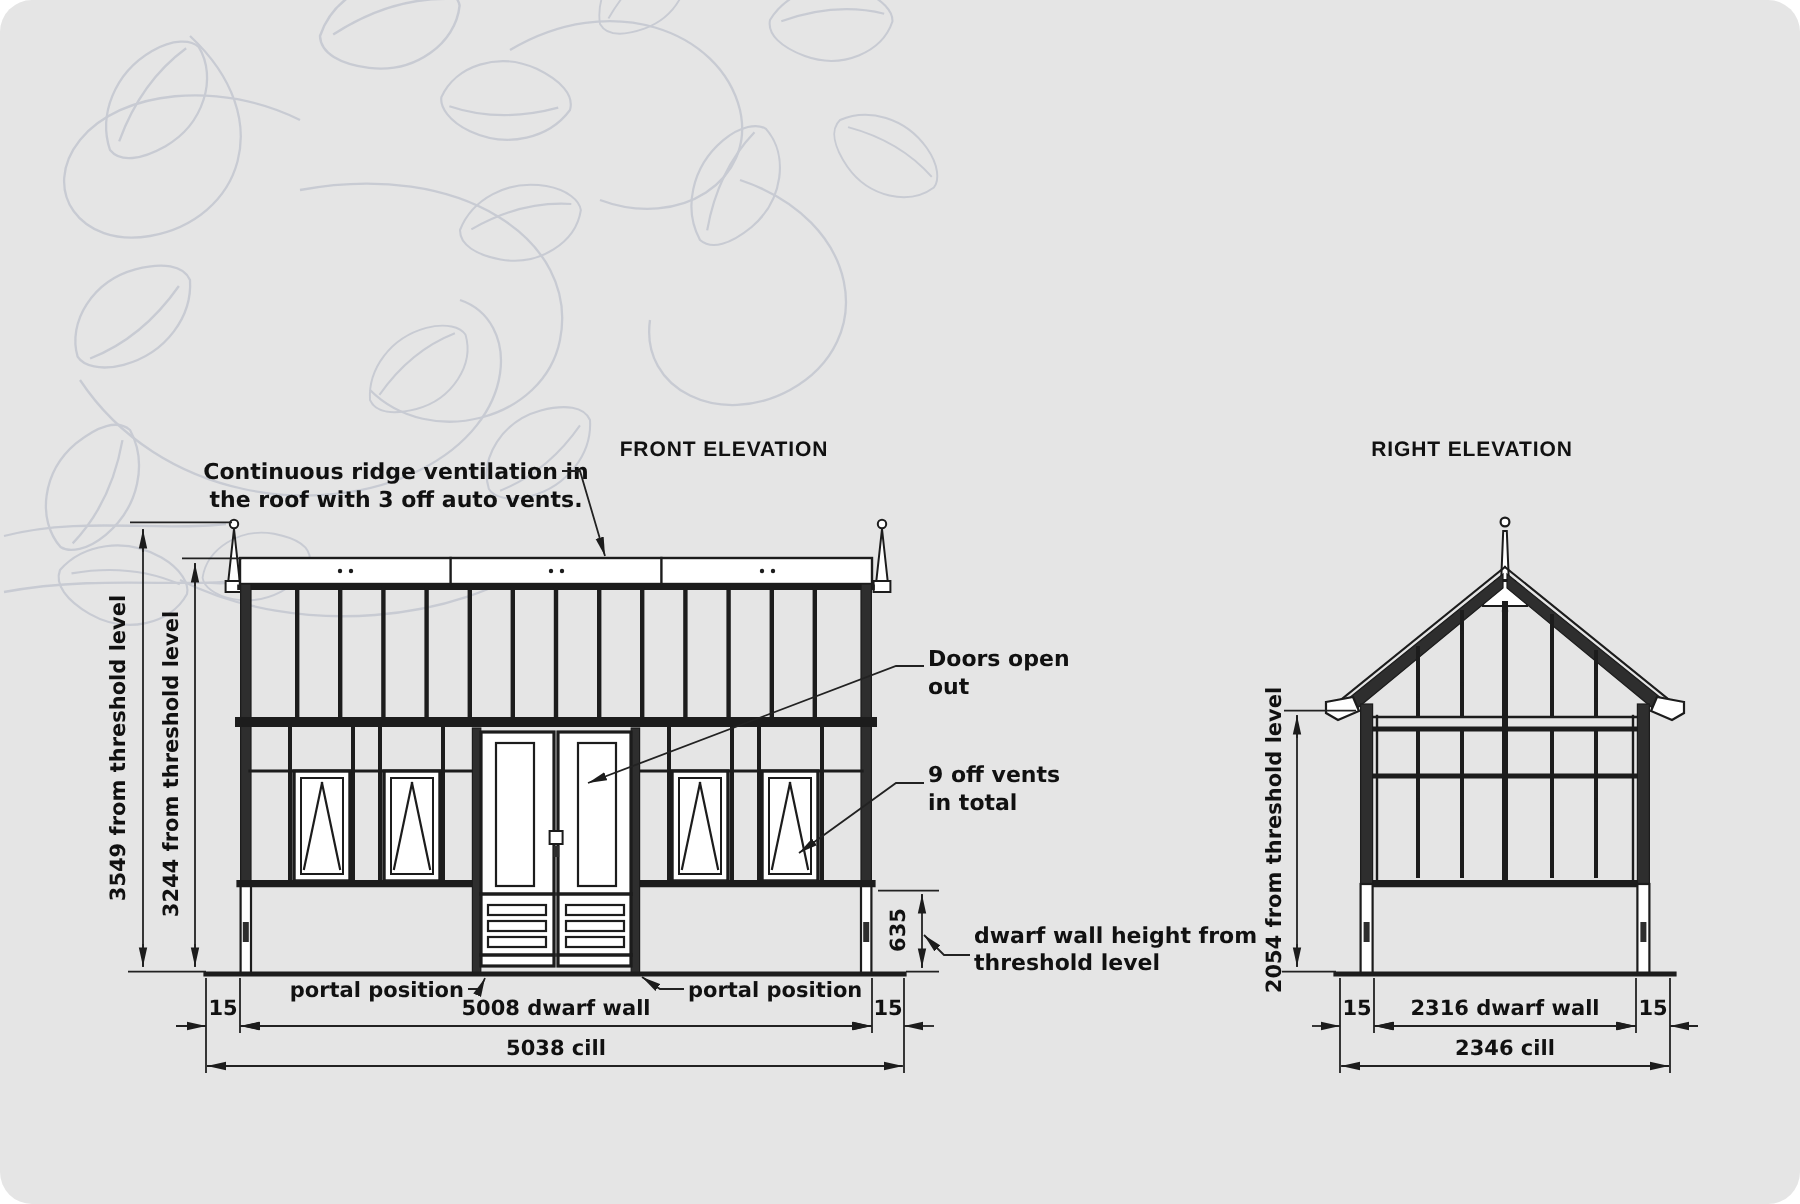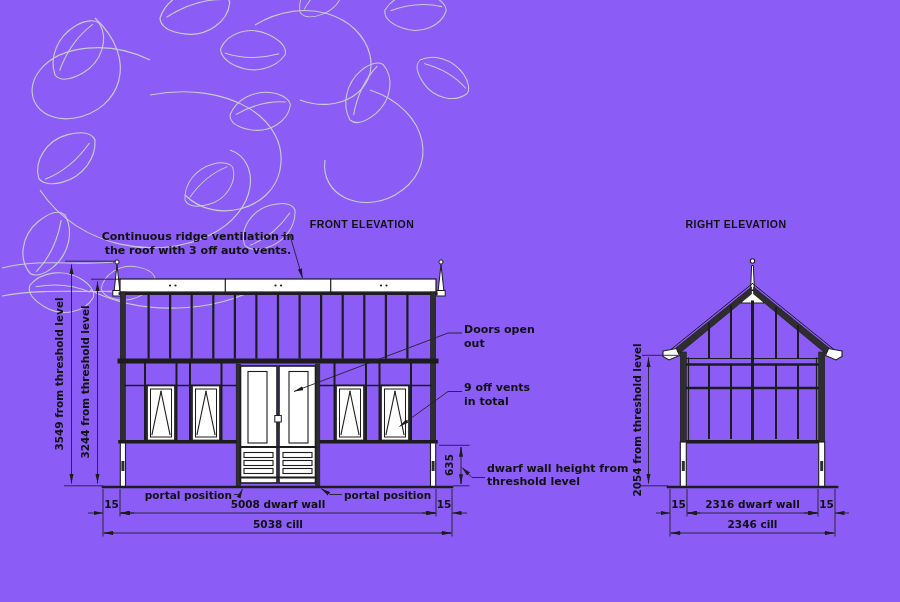--- a/index.html
+++ b/index.html
@@ -1,17 +1,17 @@
 <!DOCTYPE html>
 <html><head>
 <meta charset="utf-8">
 <style>
   html,body{margin:0;padding:0;background:#ffffff;}
-  #stage{position:relative;width:900px;height:602px;background:#8b5cf6;overflow:hidden;
-         font-family:"DejaVu Sans",sans-serif;}
+  #stage{position:relative;width:900px;height:602px;background:#e5e5e5;overflow:hidden;
+         font-family:"DejaVu Sans",sans-serif;border-radius:16px;}
   svg{position:absolute;left:0;top:0;}
   .k{stroke:#1c1c1c;fill:none;stroke-linecap:square;}
   .wf{fill:#ffffff;stroke:#1c1c1c;}
   .dk{fill:#2e2e2e;stroke:#1c1c1c;stroke-width:.6;}
   .dm{stroke:#222222;stroke-width:.9;fill:none;}
   .leaf{stroke:#c8cbd3;stroke-width:1.15;fill:none;}
   .t{font:700 10.5px "DejaVu Sans",sans-serif;fill:#111;}
   .ta{font:700 11px "DejaVu Sans",sans-serif;fill:#111;}
   .title{font:700 10.5px "Liberation Sans",sans-serif;letter-spacing:.45px;fill:#111;}
 </style>

